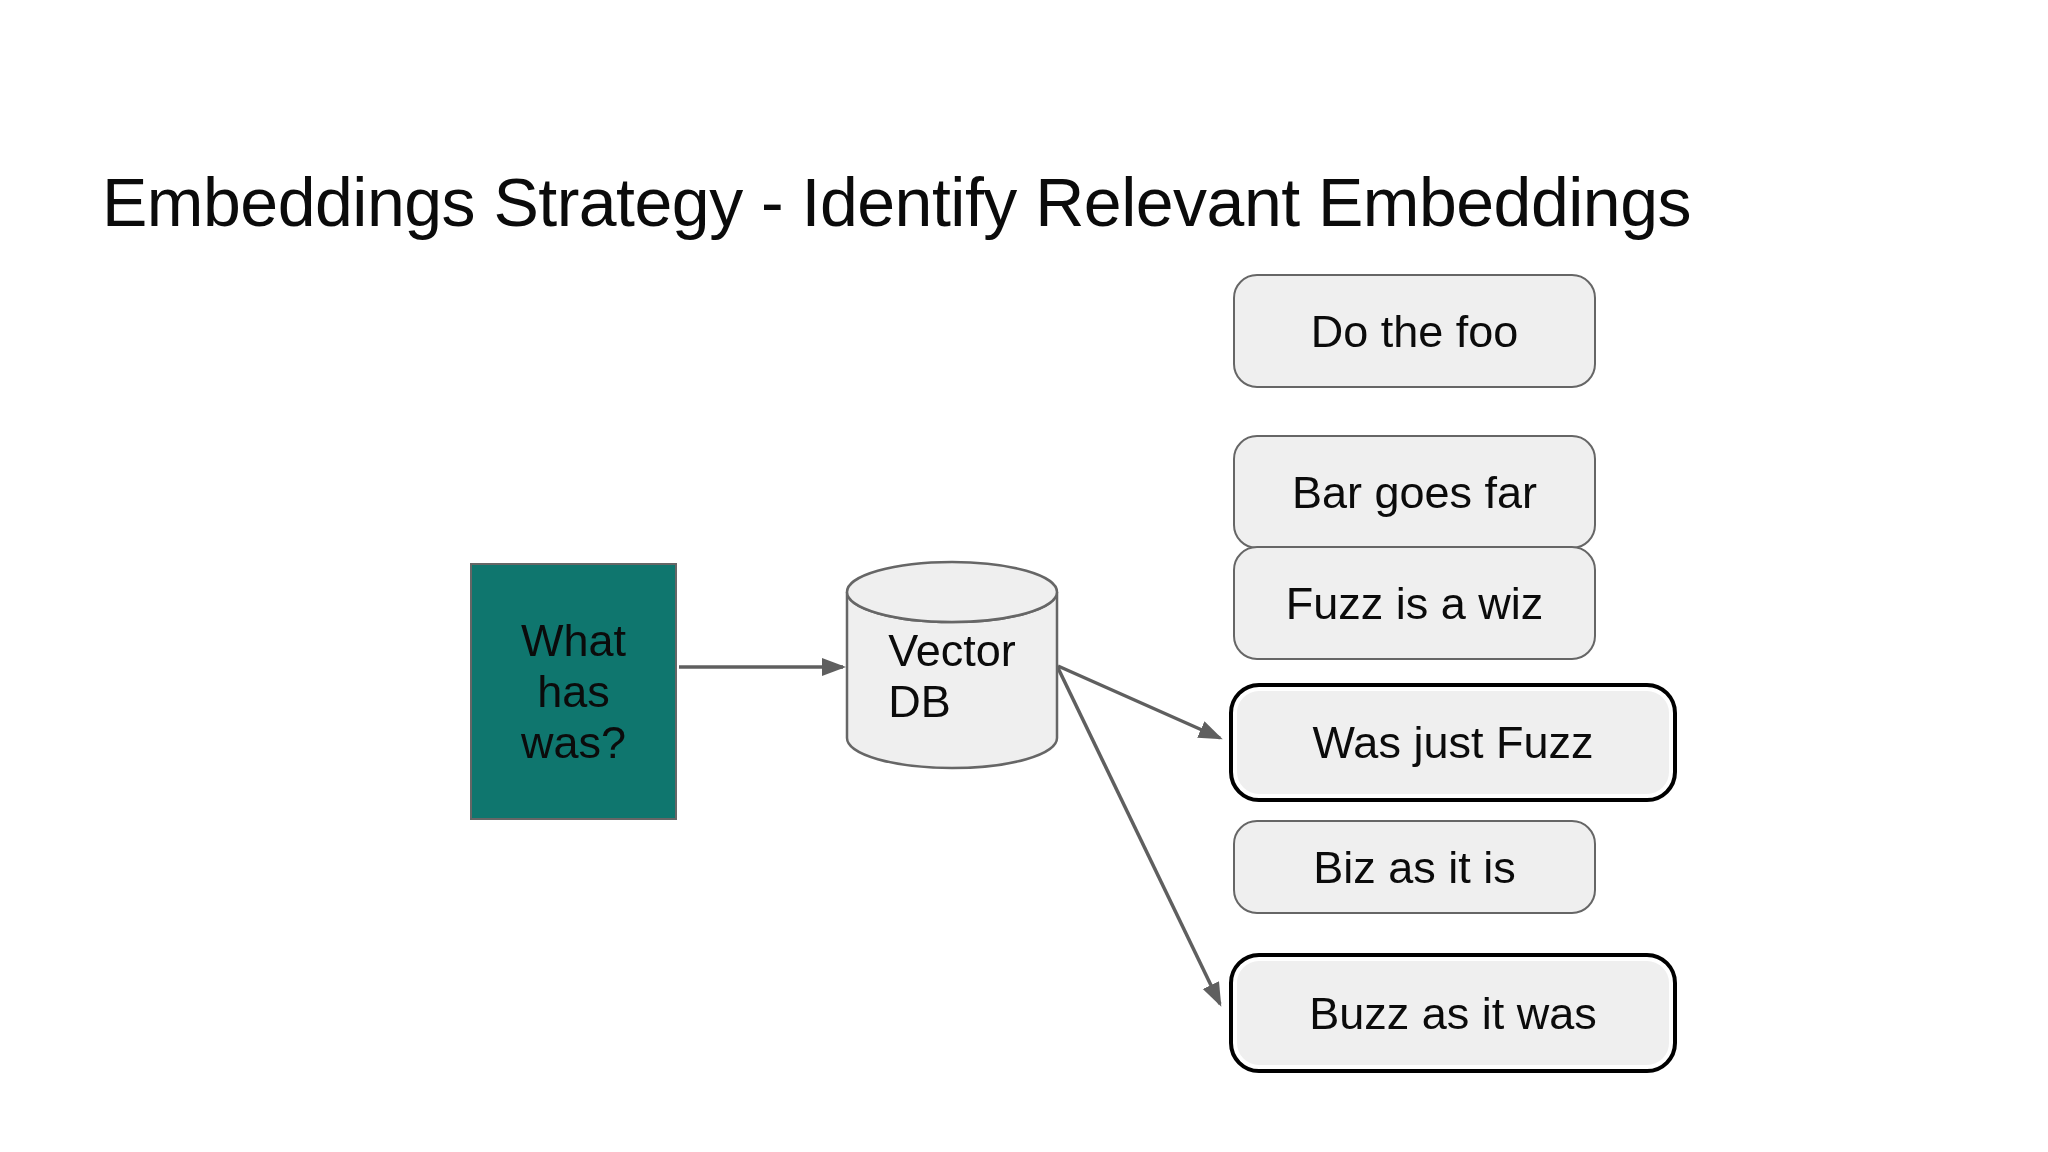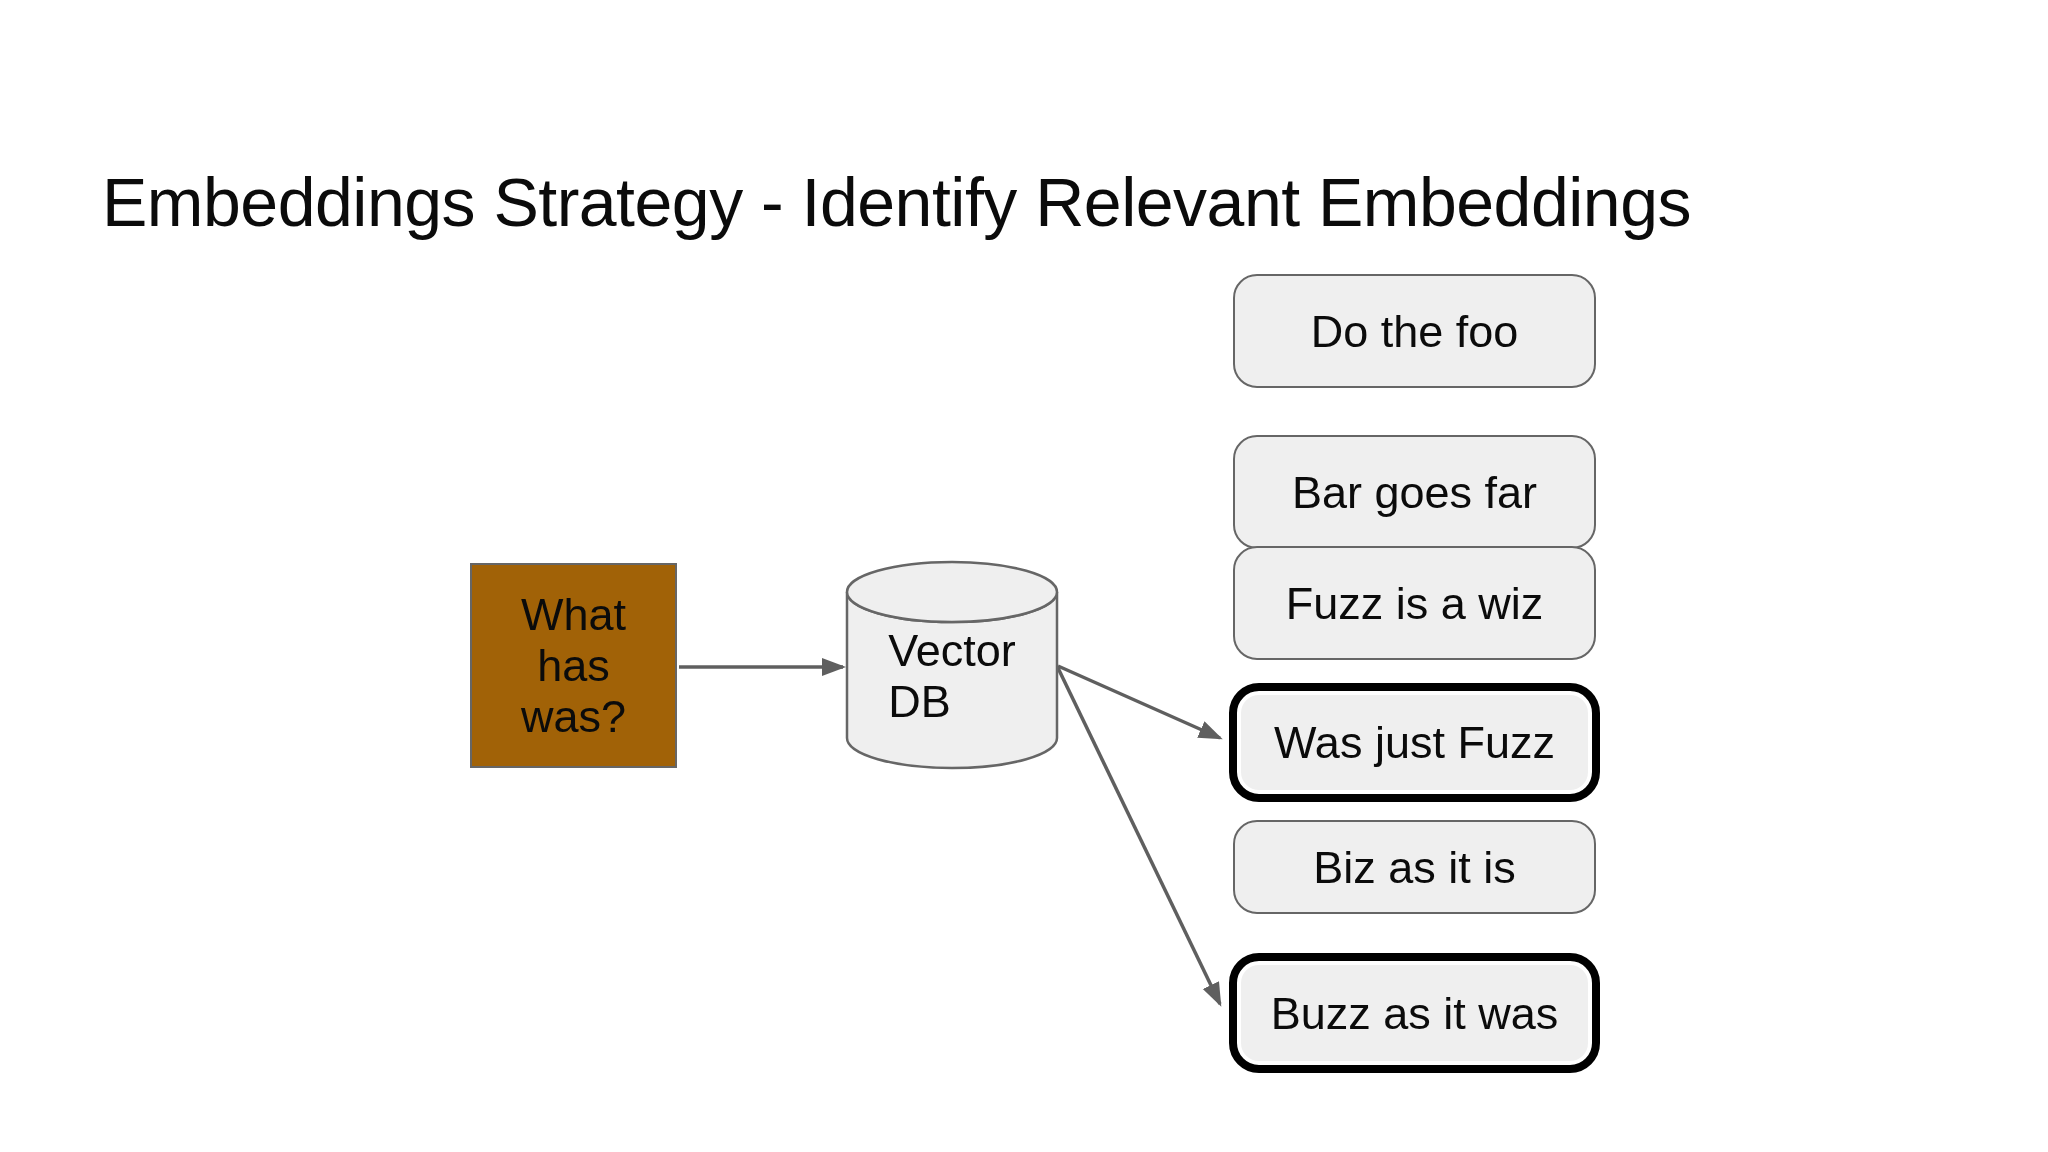--- a/index.html
+++ b/index.html
@@ -43,23 +43,23 @@
     color: #0b0b0b;
     font-size: 45px;
     line-height: 51px;
     white-space: pre-line;
   }
   .query-box {
     position: absolute;
     left: 470px;
     top: 563px;
     width: 207px;
-    height: 205px;
+    height: 257px;
     box-sizing: border-box;
-    background: #a16207;
+    background: #0f766e;
     border: 2.5px solid #666666;
     display: flex;
     align-items: center;
     justify-content: center;
     text-align: center;
     color: #0b0b0b;
     font-size: 45px;
     line-height: 51px;
     white-space: pre-line;
   }
@@ -81,22 +81,22 @@
     display: flex;
     align-items: center;
     justify-content: center;
     text-align: center;
     color: #0b0b0b;
     font-size: 45px;
     line-height: 51px;
   }
   .embedding-box.highlighted {
     left: 1229px;
-    width: 371px;
-    border: 8px solid #000000;
+    width: 448px;
+    border: 4px solid #000000;
     border-radius: 30px;
     box-shadow: inset 0 0 0 4px #ffffff;
   }
   .pos-1 { top: 274px; }
   .pos-2 { top: 435px; }
   .pos-3 { top: 546px; }
   .pos-4 { top: 683px; height: 119px; }
   .pos-5 { top: 820px; height: 94px; }
   .pos-6 { top: 953px; height: 120px; }
 </style>

